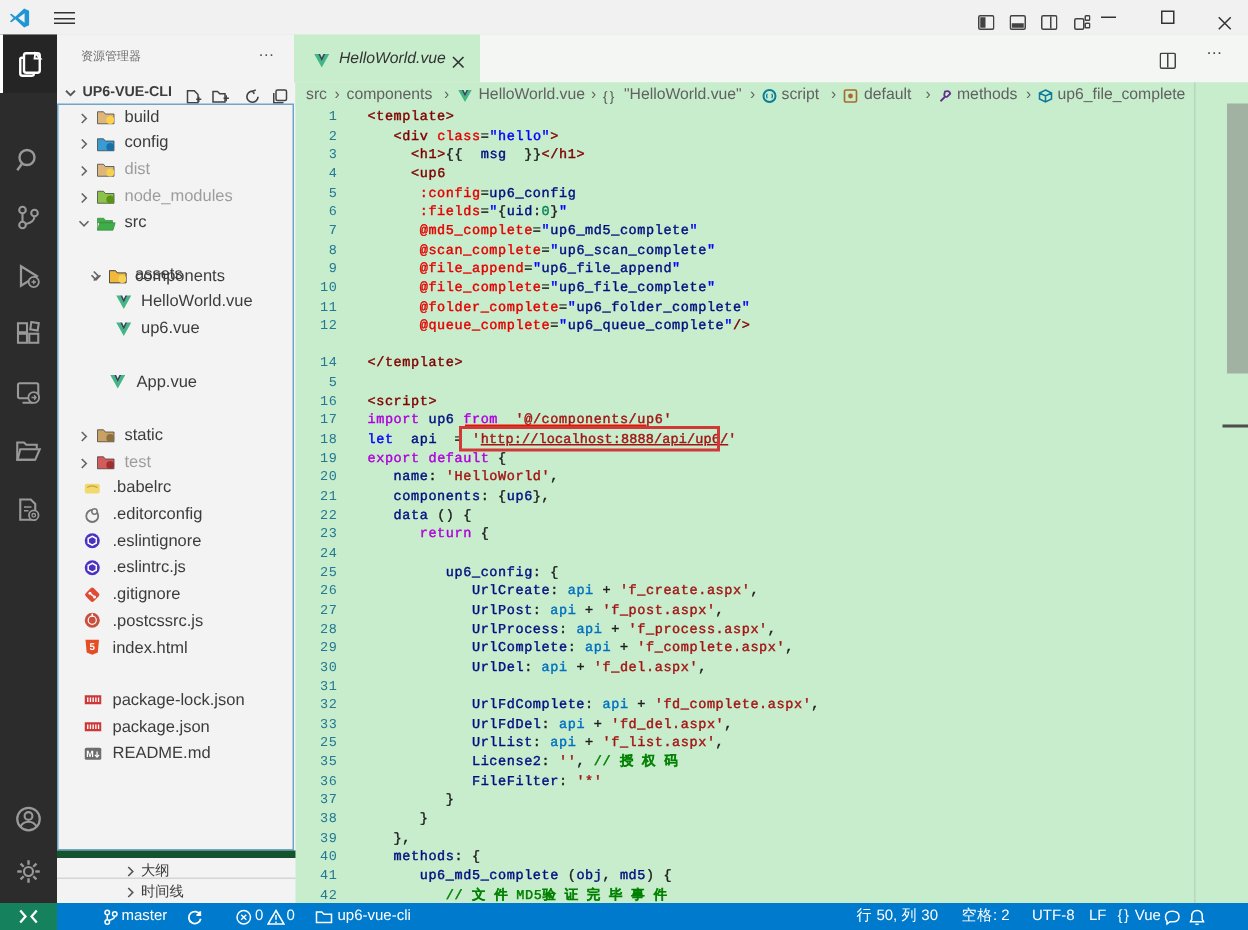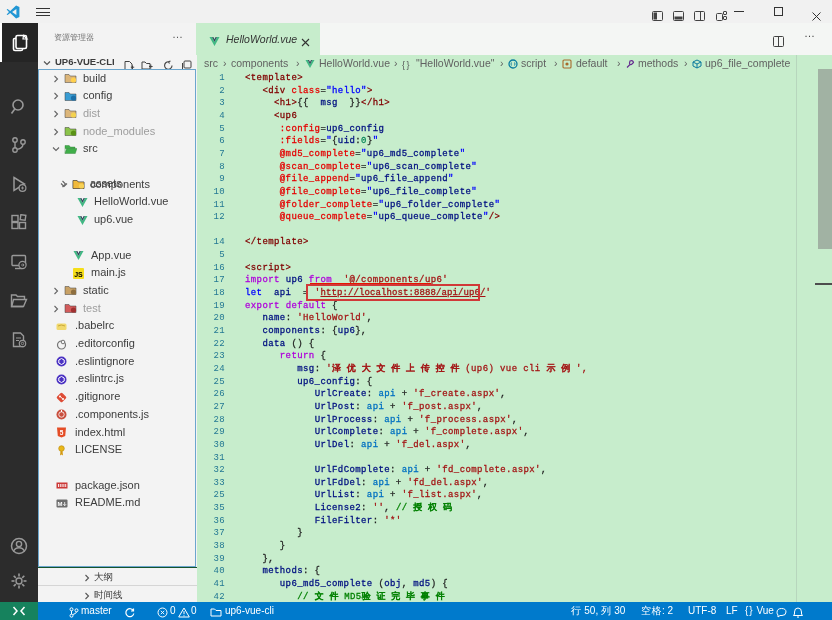--- a/index.html
+++ b/index.html
@@ -254,27 +254,20 @@
         </svg></span>
       <span style="position:absolute;left:94px">up6.vue</span>
     </div>
     <div class="srow" style="top:246.5px">
       <span class="ic" style="left:73px"><svg style="" width="11" height="11" viewBox="0 0 11 11">
           <path d="M0.5 1 L5.5 10 L10.5 1 L7.92 1 L5.5 6.050000000000001 L3.08 1 Z" fill="#41b883"></path>
           <path d="M3.08 1 L5.5 6.050000000000001 L7.92 1 L6.6 1 L5.5 3.3 L4.4 1 Z" fill="#35495e"></path>
         </svg></span>
       <span style="position:absolute;left:91px">App.vue</span>
     </div>
-    <div class="srow" style="top:264.2px">
-      <span class="ic" style="left:73px"><svg style="" width="11" height="11" viewBox="0 0 11 11">
-          <rect x="0" y="0" width="11" height="11" rx="1" fill="#f5de19"></rect>
-          <text x="5.5" y="8.5" font-size="7" font-weight="bold" text-anchor="middle" fill="#000" font-family="Liberation Sans">JS</text>
-        </svg></span>
-      <span style="position:absolute;left:91px">main.js</span>
-    </div>
     <div class="srow" style="top:281.9px">
       <span style="position:absolute;left:52px;top:5px;line-height:8px"><svg style="" width="8" height="8" viewBox="0 0 8 8">
           <path d="M2.5 1 L5.5 4 L2.5 7" fill="none" stroke="#646465" stroke-width="1.1"></path>
         </svg></span>
       <span class="ic" style="left:64px"><svg style="" width="13" height="13" viewBox="0 0 13 13">
           <path d="M1 2.5 L5 2.5 L6.2 4 L12 4 L12 10.5 L1 10.5 Z" fill="#c8a165" stroke="#3f3f3f" stroke-width="0.5"></path>
           <circle cx="9.5" cy="8" r="2.6" fill="#8d6e3f"></circle>
         </svg></span>
       <span style="position:absolute;left:83px">static</span>
     </div>
@@ -324,53 +317,53 @@
           <path d="M4.7 5.2 L6.4 6.4" stroke="#fff"></path>
         </svg></span>
       <span style="position:absolute;left:75px">.gitignore</span>
     </div>
     <div class="srow" style="top:405.8px">
       <span class="ic" style="left:56px"><svg style="" width="11" height="11" viewBox="0 0 11 11">
           <circle cx="5.5" cy="5.5" r="5" fill="#c94f3e"></circle>
           <circle cx="5.5" cy="5.5" r="2.7" fill="none" stroke="#fff" stroke-width="0.8"></circle>
           <path d="M5.5 1 L5.5 3" stroke="#fff"></path>
         </svg></span>
-      <span style="position:absolute;left:75px">.components.js</span>
+      <span style="position:absolute;left:75px">.postcssrc.js</span>
     </div>
     <div class="srow" style="top:423.5px">
       <span class="ic" style="left:56px"><svg style="" width="11" height="11" viewBox="0 0 11 11">
           <path d="M1 0.5 L10 0.5 L9.2 9 L5.5 10.5 L1.8 9 Z" fill="#e44d26"></path>
           <text x="5.5" y="7.5" font-size="6.5" font-weight="bold" text-anchor="middle" fill="#fff" font-family="Liberation Sans">5</text>
         </svg></span>
       <span style="position:absolute;left:75px">index.html</span>
     </div>
-    <div class="srow" style="top:441.2px">
-      <span class="ic" style="left:56px"><svg style="" width="11" height="11" viewBox="0 0 11 11">
-          <circle cx="5.5" cy="3.5" r="2.8" fill="#e8b71a" stroke="#b8860b" stroke-width="0.6"></circle>
-          <path d="M4.5 6 L4 10.5 L5.5 9.5 L7 10.5 L6.5 6 Z" fill="#d49a12"></path>
-        </svg></span>
-      <span style="position:absolute;left:75px">LICENSE</span>
+    <div class="srow" style="top:458.9px">
+      <span class="ic" style="left:56px"><svg style="" width="12" height="11" viewBox="0 0 12 11">
+          <rect x="0.5" y="2.5" width="11" height="6" fill="#cb3837"></rect>
+          <path d="M2.5 4 L2.5 7 M4.3 4 L4.3 7 M6.1 4 L6.1 7 M7.9 4 L7.9 7 M9.7 4 L9.7 7" stroke="#fff" stroke-width="0.9"></path>
+        </svg></span>
+      <span style="position:absolute;left:75px">package-lock.json</span>
     </div>
     <div class="srow" style="top:476.59999999999997px">
       <span class="ic" style="left:56px"><svg style="" width="12" height="11" viewBox="0 0 12 11">
           <rect x="0.5" y="2.5" width="11" height="6" fill="#cb3837"></rect>
           <path d="M2.5 4 L2.5 7 M4.3 4 L4.3 7 M6.1 4 L6.1 7 M7.9 4 L7.9 7 M9.7 4 L9.7 7" stroke="#fff" stroke-width="0.9"></path>
         </svg></span>
       <span style="position:absolute;left:75px">package.json</span>
     </div>
     <div class="srow" style="top:494.29999999999995px">
       <span class="ic" style="left:56px"><svg style="" width="12" height="11" viewBox="0 0 12 11">
           <rect x="0.5" y="1.5" width="11" height="8" rx="1" fill="#6d6d6d"></rect>
           <text x="4" y="7.8" font-size="6" font-weight="bold" text-anchor="middle" fill="#fff" font-family="Liberation Sans">M</text>
           <path d="M8.7 4 L8.7 7.5 M7.3 6.2 L8.7 7.7 L10.1 6.2" stroke="#fff" fill="none" stroke-width="0.8"></path>
         </svg></span>
       <span style="position:absolute;left:75px">README.md</span>
     </div>
 <div class="abs" id="focusrect"></div>
-<div class="abs" style="left:38px;top:567px;width:159px;height:17.7px;border-top:1px solid #14532d">
+<div class="abs" style="left:38px;top:567px;width:159px;height:17.7px;border-top:5px solid #14532d">
       <span style="position:absolute;left:45px;top:5px;line-height:8px"><svg style="" width="8" height="8" viewBox="0 0 8 8">
           <path d="M2.5 1 L5.5 4 L2.5 7" fill="none" stroke="#555" stroke-width="1.1"></path>
         </svg></span>
       <span style="position:absolute;left:56px;font-size:9.5px;line-height:17.7px;color:#3c3c3c">大纲</span>
     </div>
 <div class="abs" style="left:38px;top:584.7px;width:159px;height:17.3px;border-top:1px solid #d5d5d5">
       <span style="position:absolute;left:45px;top:5px;line-height:8px"><svg style="" width="8" height="8" viewBox="0 0 8 8">
           <path d="M2.5 1 L5.5 4 L2.5 7" fill="none" stroke="#555" stroke-width="1.1"></path>
         </svg></span>
       <span style="position:absolute;left:56px;font-size:9.5px;line-height:17.3px;color:#3c3c3c">时间线</span>
@@ -441,21 +434,21 @@
     <div class="cl" style="top:236.45px"><span class="ln">14</span><span class="cc"><span class="tg">&lt;/template&gt;</span></span></div>
     <div class="cl" style="top:249.10px"><span class="ln">5</span><span class="cc"></span></div>
     <div class="cl" style="top:261.75px"><span class="ln">16</span><span class="cc"><span class="tg">&lt;script&gt;</span></span></div>
     <div class="cl" style="top:274.40px"><span class="ln">17</span><span class="cc"><span class="kw">import</span><span> </span><span class="nv">up6</span><span> </span><span class="err"><span class="kw">from</span><span>  </span><span class="st">'@/components/up6'</span></span></span></div>
     <div class="cl" style="top:287.05px"><span class="ln">18</span><span class="cc"><span class="bl">let</span><span>  </span><span class="nv">api</span><span>  = </span><span class="st">'</span><span class="st lnk">http://localhost:8888/api/up6/</span><span class="st">'</span></span></div>
     <div class="cl" style="top:299.70px"><span class="ln">19</span><span class="cc"><span class="kw">export</span><span> </span><span class="kw">default</span><span> {</span></span></div>
     <div class="cl" style="top:312.35px"><span class="ln">20</span><span class="cc"><span>   </span><span class="nv">name</span><span>: </span><span class="st">'HelloWorld'</span><span>,</span></span></div>
     <div class="cl" style="top:325.00px"><span class="ln">21</span><span class="cc"><span>   </span><span class="nv">components</span><span>: {</span><span class="nv">up6</span><span>},</span></span></div>
     <div class="cl" style="top:337.65px"><span class="ln">22</span><span class="cc"><span>   </span><span class="nv">data</span><span> () {</span></span></div>
     <div class="cl" style="top:350.30px"><span class="ln">23</span><span class="cc"><span>      </span><span class="kw">return</span><span> {</span></span></div>
-    <div class="cl" style="top:362.95px"><span class="ln">24</span><span class="cc"><span>         </span><span class="nv">msg</span><span>: </span><span class="st">'</span><span class="st w">泽优大文件上传控件</span><span class="st">(up6) vue cli </span><span class="st w">示例</span><span class="st">',</span></span></div>
+    <div class="cl" style="top:362.95px"><span class="ln">24</span></div>
     <div class="cl" style="top:375.60px"><span class="ln">25</span><span class="cc"><span>         </span><span class="nv">up6_config</span><span>: {</span></span></div>
     <div class="cl" style="top:388.25px"><span class="ln">26</span><span class="cc"><span>            </span><span class="nv">UrlCreate</span><span>: </span><span class="ap">api</span><span> + </span><span class="st">'f_create.aspx'</span><span>,</span></span></div>
     <div class="cl" style="top:400.90px"><span class="ln">27</span><span class="cc"><span>            </span><span class="nv">UrlPost</span><span>: </span><span class="ap">api</span><span> + </span><span class="st">'f_post.aspx'</span><span>,</span></span></div>
     <div class="cl" style="top:413.55px"><span class="ln">28</span><span class="cc"><span>            </span><span class="nv">UrlProcess</span><span>: </span><span class="ap">api</span><span> + </span><span class="st">'f_process.aspx'</span><span>,</span></span></div>
     <div class="cl" style="top:426.20px"><span class="ln">29</span><span class="cc"><span>            </span><span class="nv">UrlComplete</span><span>: </span><span class="ap">api</span><span> + </span><span class="st">'f_complete.aspx'</span><span>,</span></span></div>
     <div class="cl" style="top:438.85px"><span class="ln">30</span><span class="cc"><span>            </span><span class="nv">UrlDel</span><span>: </span><span class="ap">api</span><span> + </span><span class="st">'f_del.aspx'</span><span>,</span></span></div>
     <div class="cl" style="top:451.50px"><span class="ln">31</span></div>
     <div class="cl" style="top:464.15px"><span class="ln">32</span><span class="cc"><span>            </span><span class="nv">UrlFdComplete</span><span>: </span><span class="ap">api</span><span> + </span><span class="st">'fd_complete.aspx'</span><span>,</span></span></div>
     <div class="cl" style="top:476.80px"><span class="ln">33</span><span class="cc"><span>            </span><span class="nv">UrlFdDel</span><span>: </span><span class="ap">api</span><span> + </span><span class="st">'fd_del.aspx'</span><span>,</span></span></div>
     <div class="cl" style="top:489.45px"><span class="ln">25</span><span class="cc"><span>            </span><span class="nv">UrlList</span><span>: </span><span class="ap">api</span><span> + </span><span class="st">'f_list.aspx'</span><span>,</span></span></div>

